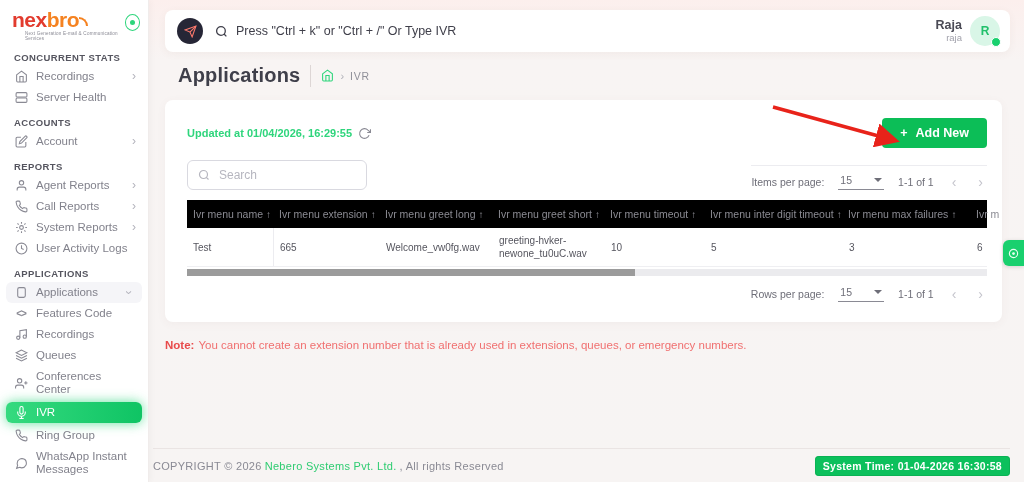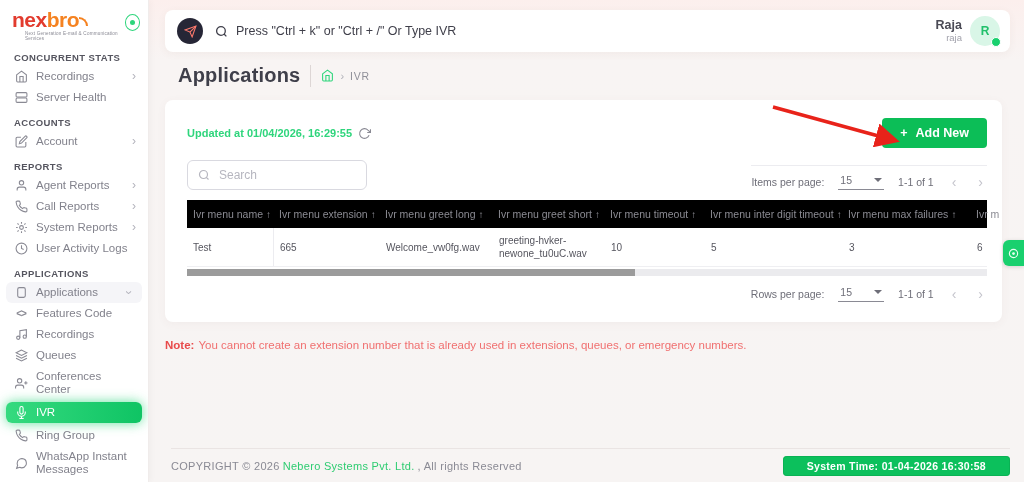--- a/index.html
+++ b/index.html
@@ -99,25 +99,25 @@
   .wrap2{white-space:normal;line-height:13px;}
 
   .hscroll{height:7px;background:#ebebee;margin-top:2px;position:relative;cursor:pointer;}
   .hthumb{position:absolute;left:0;top:0;height:7px;width:56%;background:#9b9b9b;cursor:grab;}
 
   .card-row3{display:flex;justify-content:flex-end;margin-top:10px;}
 
   
   .note{position:absolute;left:165px;top:339px;font-size:11.5px;color:#f07070;}
   .note b{color:#e84b4b;margin-right:4px;}
-  .footer{position:absolute;left:171px;right:14px;bottom:0;height:33px;border-top:1px solid #eae4e3;
+  .footer{position:absolute;left:153px;right:14px;bottom:0;height:33px;border-top:1px solid #eae4e3;
           display:flex;align-items:center;font-size:11px;color:#8a8a94;letter-spacing:.3px;}
   .footer .link{color:#2ecc71;margin:0 3px;cursor:pointer;}
   .sys-badge{margin-left:auto;background:#0cc05c;color:#fff;font-size:10.5px;font-weight:bold;
-             padding:4px 24px;border-radius:4px;box-shadow:0 0 0 1px rgba(10,169,79,.6) inset;}
+             padding:4px 8px;border-radius:4px;box-shadow:0 0 0 1px rgba(10,169,79,.6) inset;}
 
   .fab{position:absolute;right:0;top:240px;width:21px;height:26px;background:#19d06e;border-radius:6px 0 0 6px;
        display:flex;align-items:center;justify-content:center;cursor:pointer;z-index:4;box-shadow:0 1px 4px rgba(0,0,0,.15);}
 </style>
 </head>
 <body>
 
 <div class="app">
 
   <aside class="sidebar">

